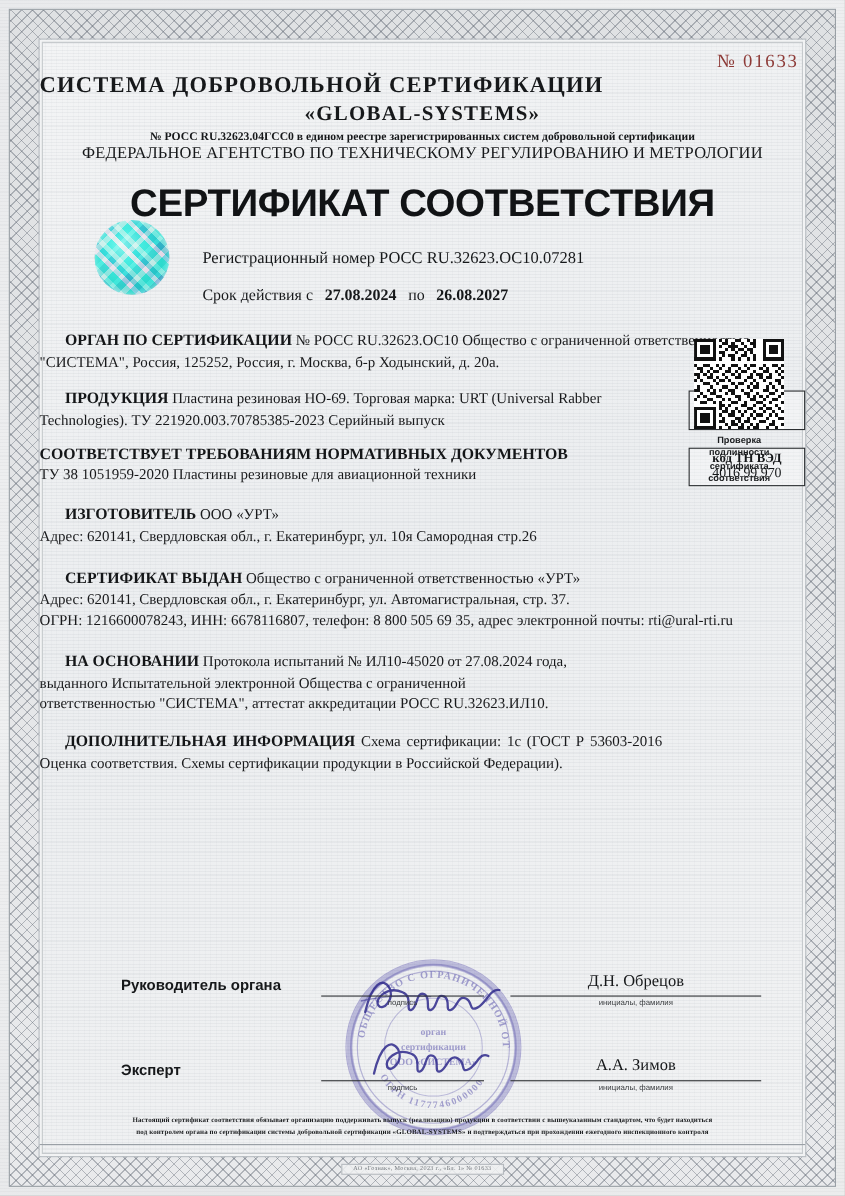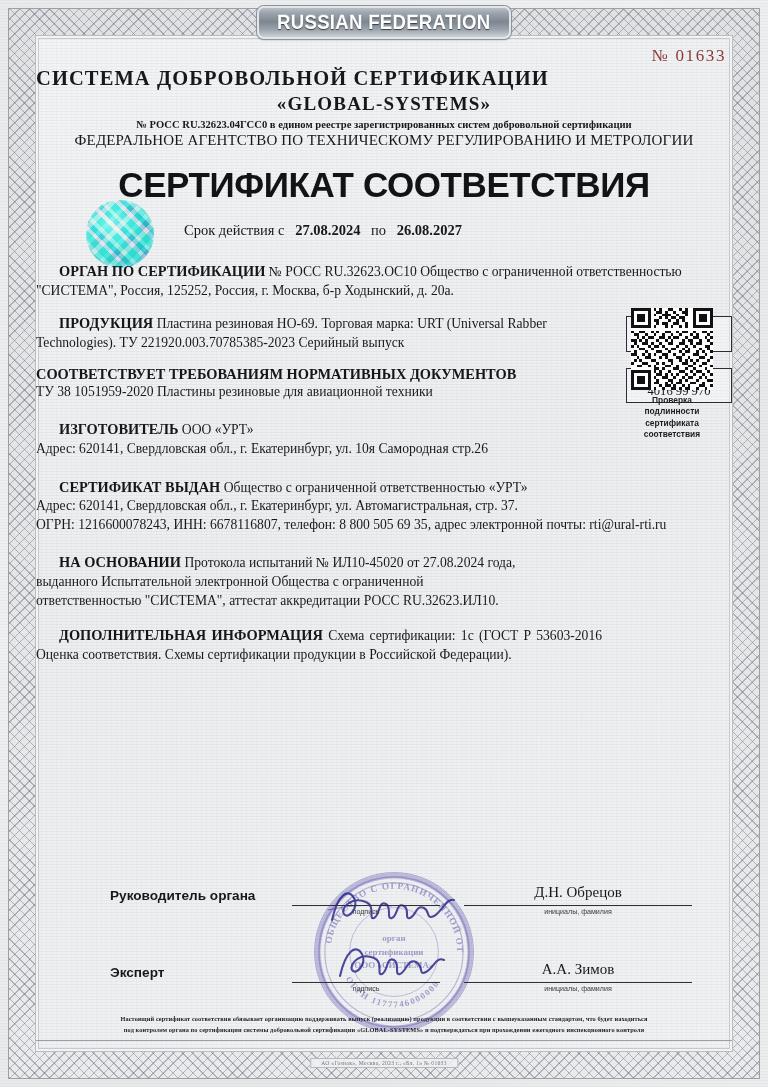--- a/index.html
+++ b/index.html
@@ -315,34 +315,35 @@
 </style>
 </head>
 <body>
 
 <div class="page">
 
   <div class="frame-band"></div>
 
   <div class="sheet">
 
-    <div class="rf-badge">
-      <span>RUSSIAN FEDERATION</span>
-    </div>
 
     <div class="cert-no">№ 01633</div>
 
     <div class="sys-title">СИСТЕМА ДОБРОВОЛЬНОЙ СЕРТИФИКАЦИИ</div>
     <div class="sys-name">«GLOBAL-SYSTEMS»</div>
     <div class="reg-line">№ РОСС RU.32623.04ГСС0 в едином реестре зарегистрированных систем добровольной сертификации</div>
     <div class="agency-line">ФЕДЕРАЛЬНОЕ АГЕНТСТВО ПО ТЕХНИЧЕСКОМУ РЕГУЛИРОВАНИЮ И МЕТРОЛОГИИ</div>
     <div class="main-title">СЕРТИФИКАТ СООТВЕТСТВИЯ</div>
 
     <div class="hologram"></div>
 
+    <div class="reg-number">
+      <span>Регистрационный номер</span>
+      <span>РОСС RU.32623.ОС10.07281</span>
+    </div>
 
     <div class="validity">
       <span>Срок действия с</span>
       <span class="dt">27.08.2024</span>
       <span>по</span>
       <span class="dt">26.08.2027</span>
     </div>
 
     <div class="body-wrap">
 

